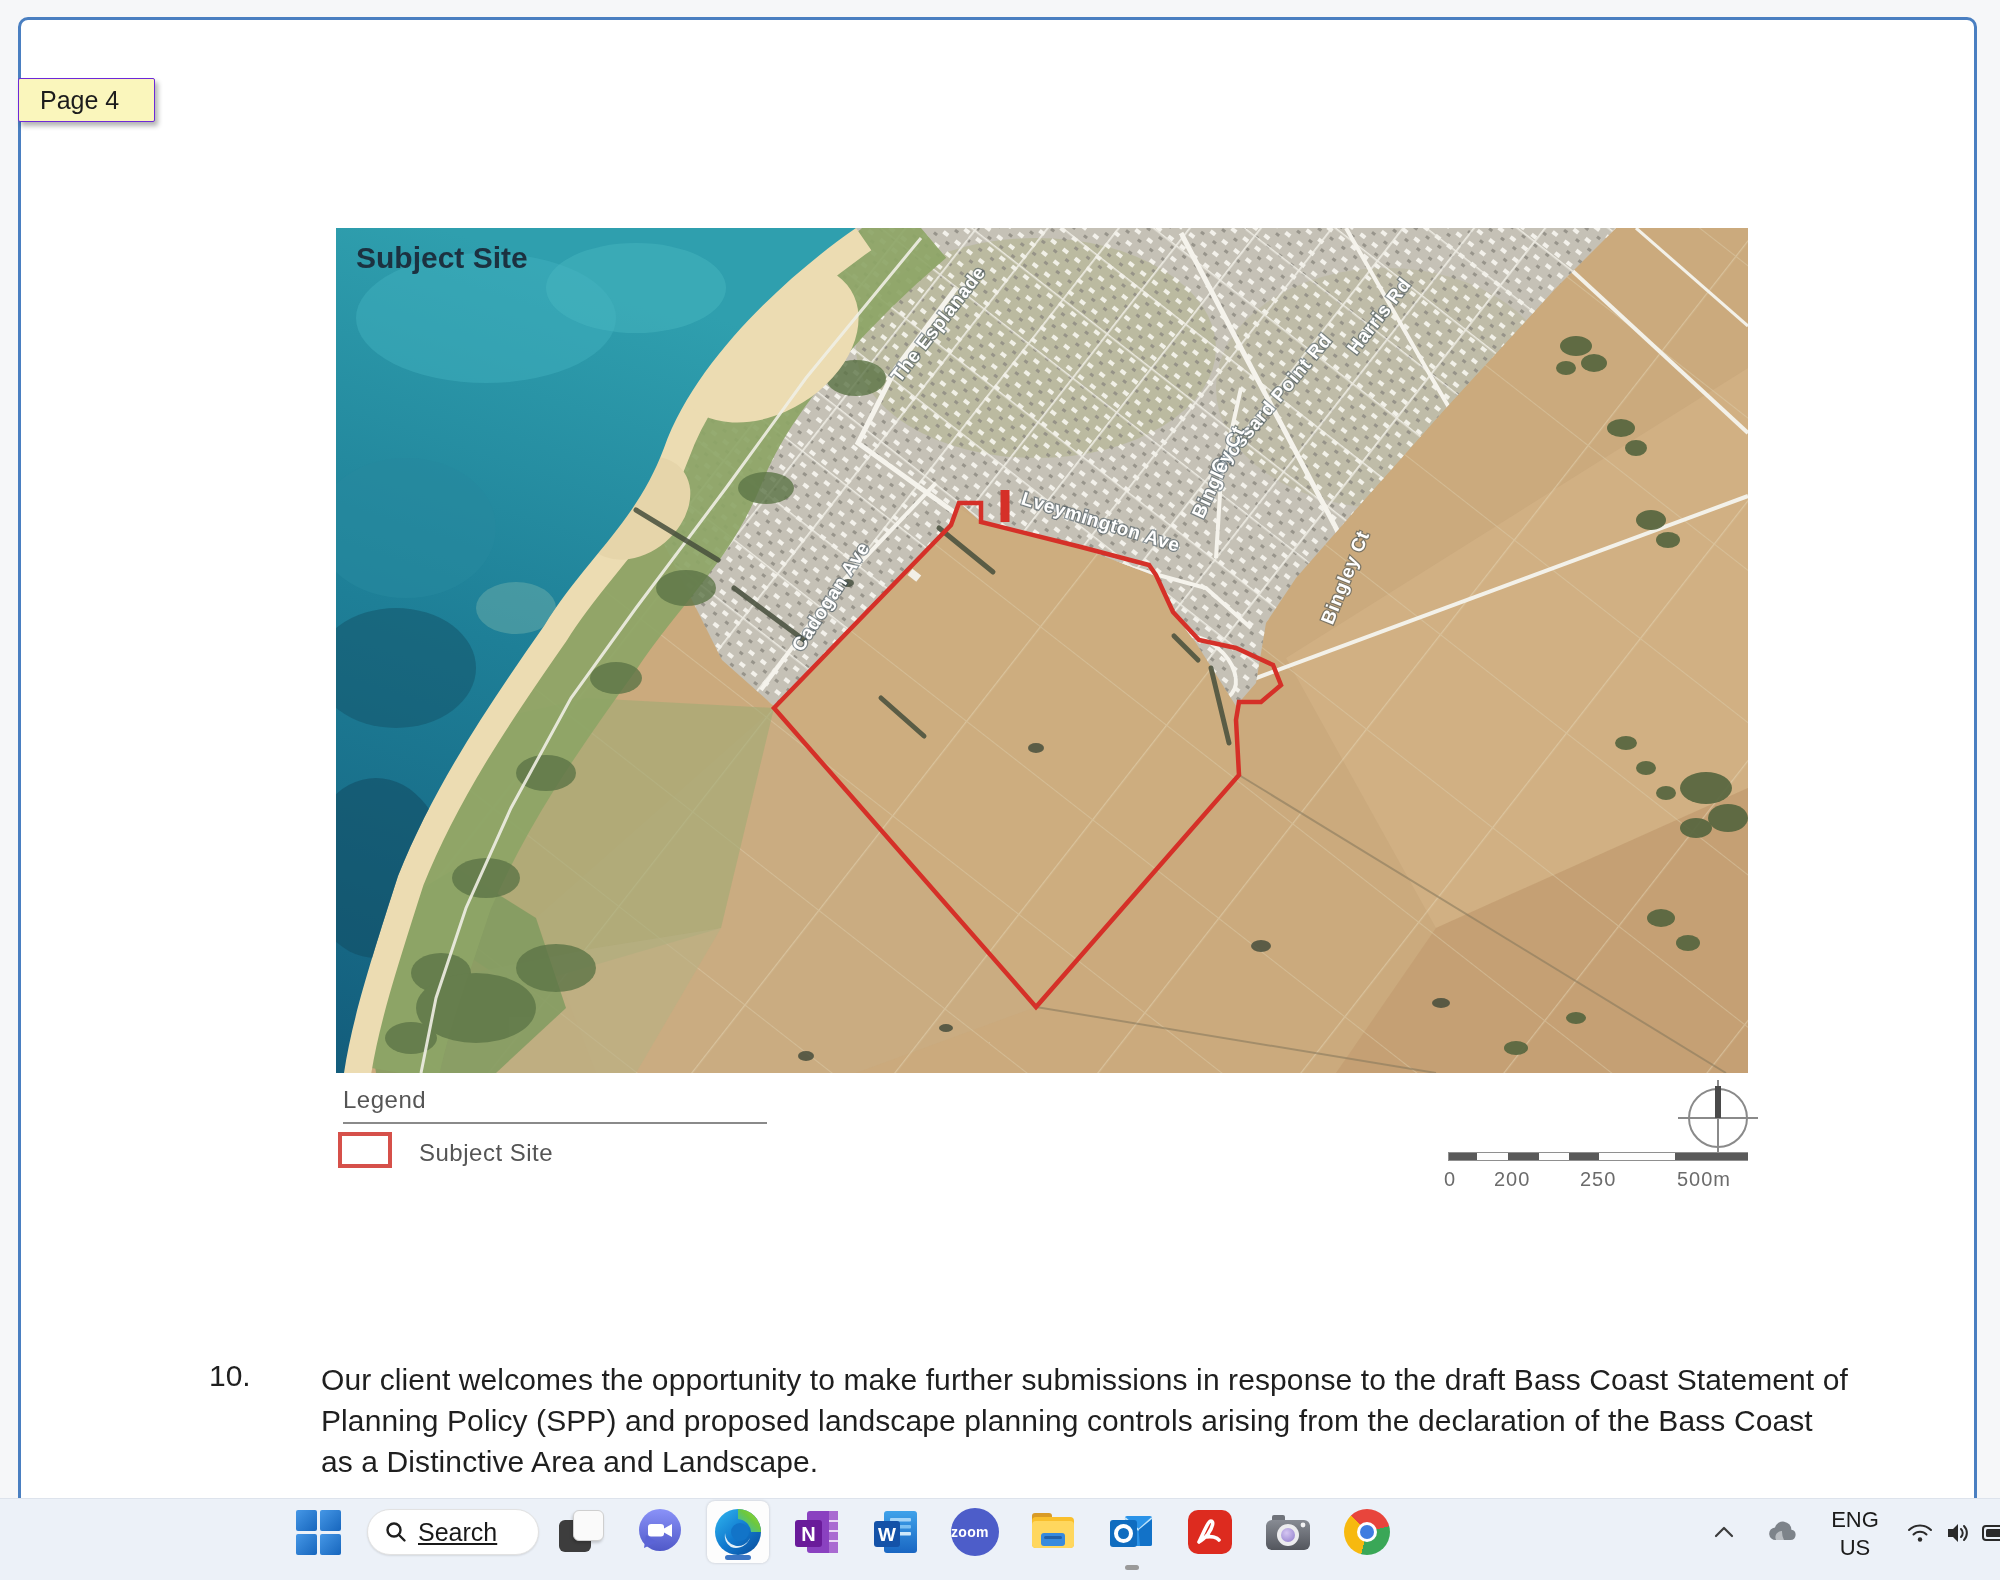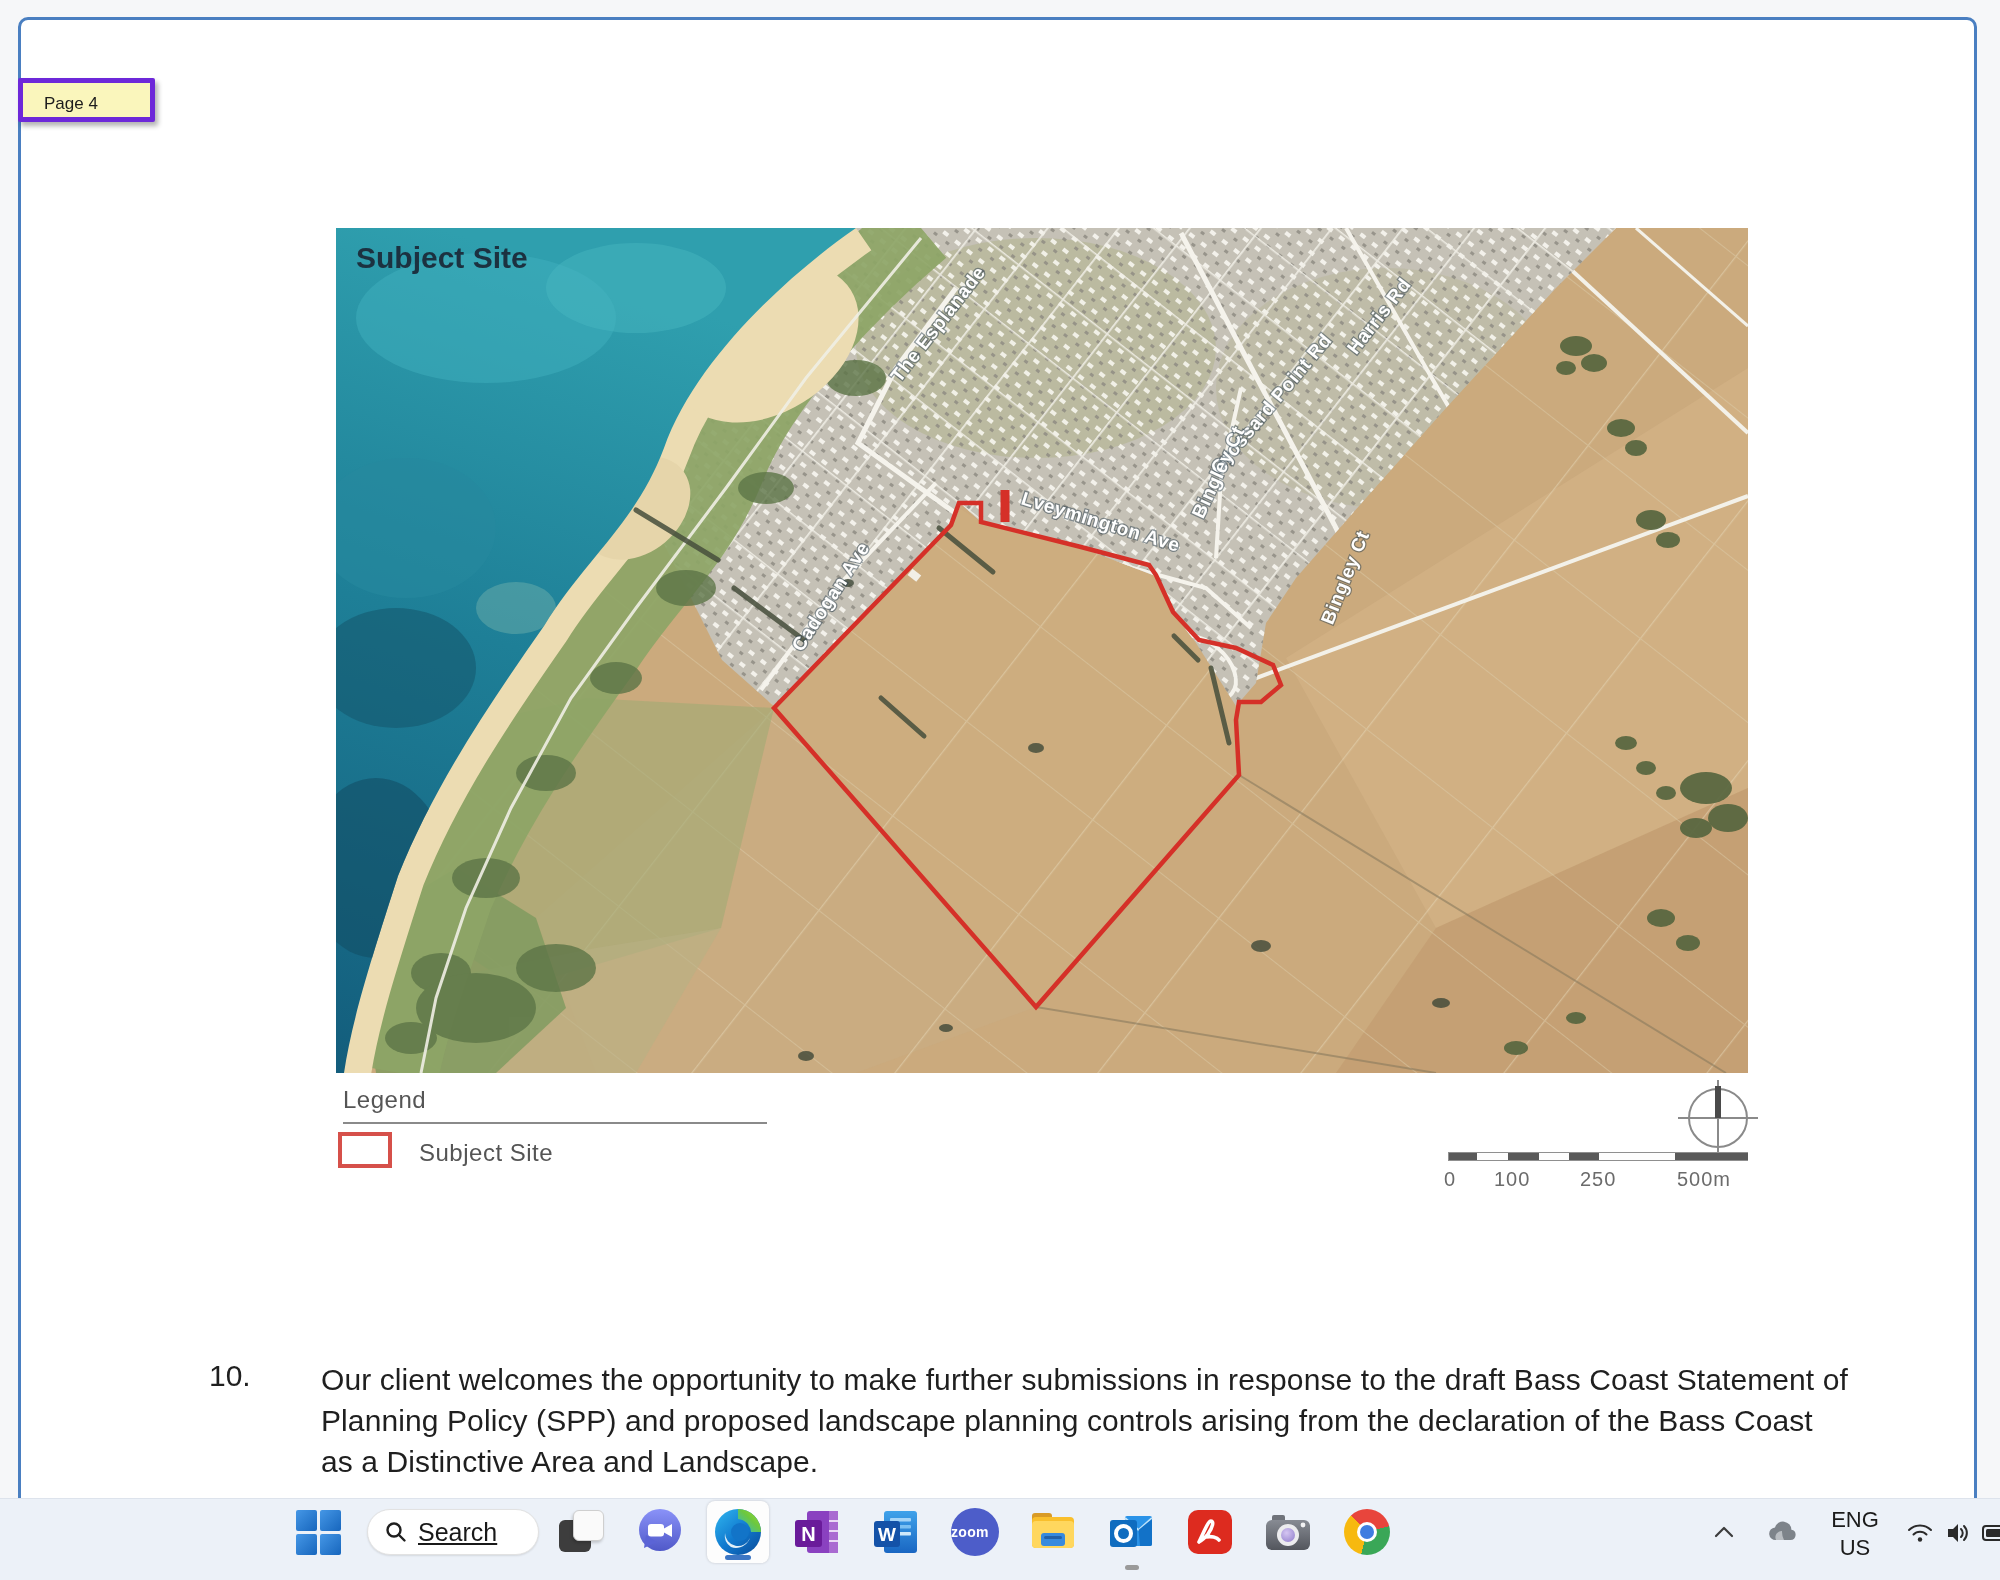--- a/index.html
+++ b/index.html
@@ -8,23 +8,23 @@
 
   
   .doc-window {
     position:absolute; left:18px; top:17px; width:1959px; height:1563px;
     background:#ffffff; border:3px solid #4a7fc1; border-radius:10px; overflow:hidden;
   }
 
   
   .page-note {
     position:absolute; left:18px; top:78px; width:137px; height:44px;
-    background:#faf6bc; border:5px solid #6d28d9; border-radius:2px;
+    background:#faf6bc; border:1px solid #6d28d9; border-radius:2px;
     box-shadow:3px 4px 5px rgba(0,0,0,0.30);
-    font-size:17px; color:#1c1c1c; line-height:42px; padding-left:21px; z-index:30;
+    font-size:25px; color:#1c1c1c; line-height:42px; padding-left:21px; z-index:30;
   }
 
   
   .map-wrap { position:absolute; left:315px; top:208px; width:1412px; height:845px; }
   .map-wrap svg { display:block; }
 
   .legend-title { position:absolute; left:322px; top:1066px; font-size:24px; color:#555; letter-spacing:0.5px; }
   .legend-line  { position:absolute; left:322px; top:1102px; width:424px; height:2px; background:#8a8a8a; }
   .legend-swatch{ position:absolute; left:317px; top:1112px; width:54px; height:36px; border:4px solid #d6504a; background:#fff; }
   .legend-item  { position:absolute; left:398px; top:1119px; font-size:24px; color:#555; letter-spacing:0.5px; }
@@ -248,21 +248,21 @@
   </svg>
 
   <div class="scalebar">
     <div class="sb-bar">
       <div class="sb-seg" style="left:0; width:28px;"></div>
       <div class="sb-seg" style="left:59px; width:31px;"></div>
       <div class="sb-seg" style="left:120px; width:30px;"></div>
       <div class="sb-seg" style="left:226px; width:73px;"></div>
     </div>
     <div class="sb-tick" style="left:-4px;">0</div>
-    <div class="sb-tick" style="left:46px;">100</div>
+    <div class="sb-tick" style="left:46px;">200</div>
     <div class="sb-tick" style="left:132px;">250</div>
     <div class="sb-tick" style="left:229px;">500m</div>
   </div>
 
 
 
   <div class="para-num p10">10.</div>
   <div class="para-text p10">Our client welcomes the opportunity to make further submissions in response to the draft Bass Coast Statement of Planning Policy (SPP) and proposed landscape planning controls arising from the declaration of the Bass Coast as a Distinctive Area and Landscape.</div>
 
   <div class="para-num p11">11.</div>

